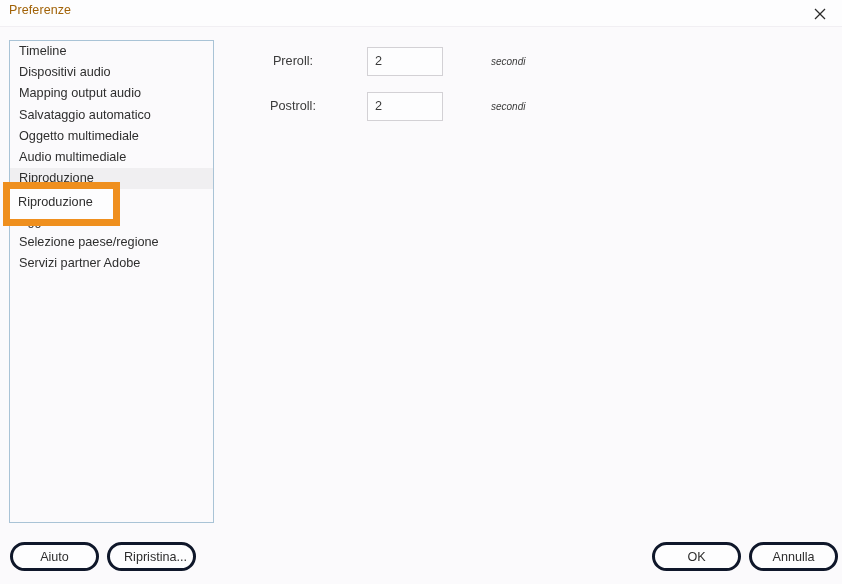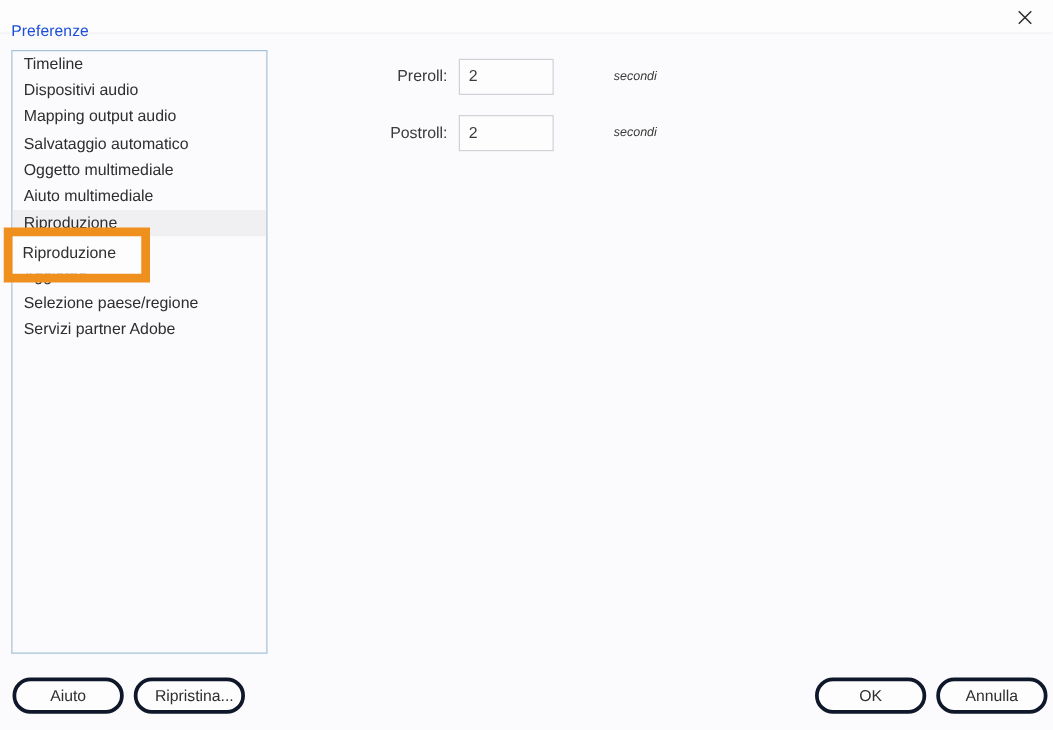--- a/index.html
+++ b/index.html
@@ -22,23 +22,23 @@
     left: 0; top: 0;
     width: 842px;
     height: 27px;
     background: #fdfdfe;
     border-bottom: 1px solid #f1eff3;
     box-sizing: border-box;
   }
   .titlebar-text {
     position: absolute;
     left: 9px;
-    top: 18px;
+    top: 3px;
     font-size: 12.5px;
-    color: #1d4ed8;
+    color: #a16207;
     letter-spacing: 0.1px;
     white-space: nowrap;
   }
   .close-btn {
     position: absolute;
     right: 0px;
     top: 0px;
     width: 44px;
     height: 27px;
     display: flex;
@@ -82,21 +82,21 @@
     width: 560px;
   }
   .form-row {
     display: flex;
     align-items: center;
     margin-bottom: 17px;
     height: 28px;
   }
   .form-label {
     width: 139px;
-    text-align: right;
+    text-align: center;
     font-size: 12.7px;
     color: #3a3a3a;
     padding-right: 9px;
     box-sizing: border-box;
     white-space: nowrap;
   }
   .form-input {
     width: 76px;
     height: 29px;
     border: 1px solid #d3d1d5;
@@ -180,21 +180,21 @@
     </span>
   </div>
 </div>
 
 <div class="sidebar">
   <div class="sidebar-item">Timeline</div>
   <div class="sidebar-item">Dispositivi audio</div>
   <div class="sidebar-item">Mapping output audio</div>
   <div class="sidebar-item">Salvataggio automatico</div>
   <div class="sidebar-item">Oggetto multimediale</div>
-  <div class="sidebar-item">Aiuto multimediale</div>
+  <div class="sidebar-item">Audio multimediale</div>
   <div class="sidebar-item selected">Riproduzione</div>
   <div class="sidebar-item">Timeline</div>
   <div class="sidebar-item">Aggiorna</div>
   <div class="sidebar-item">Selezione paese/regione</div>
   <div class="sidebar-item">Servizi partner Adobe</div>
 </div>
 
 <div class="annotation-inner"></div>
 <div class="annotation-label">Riproduzione</div>
 <div class="annotation-box"></div>

